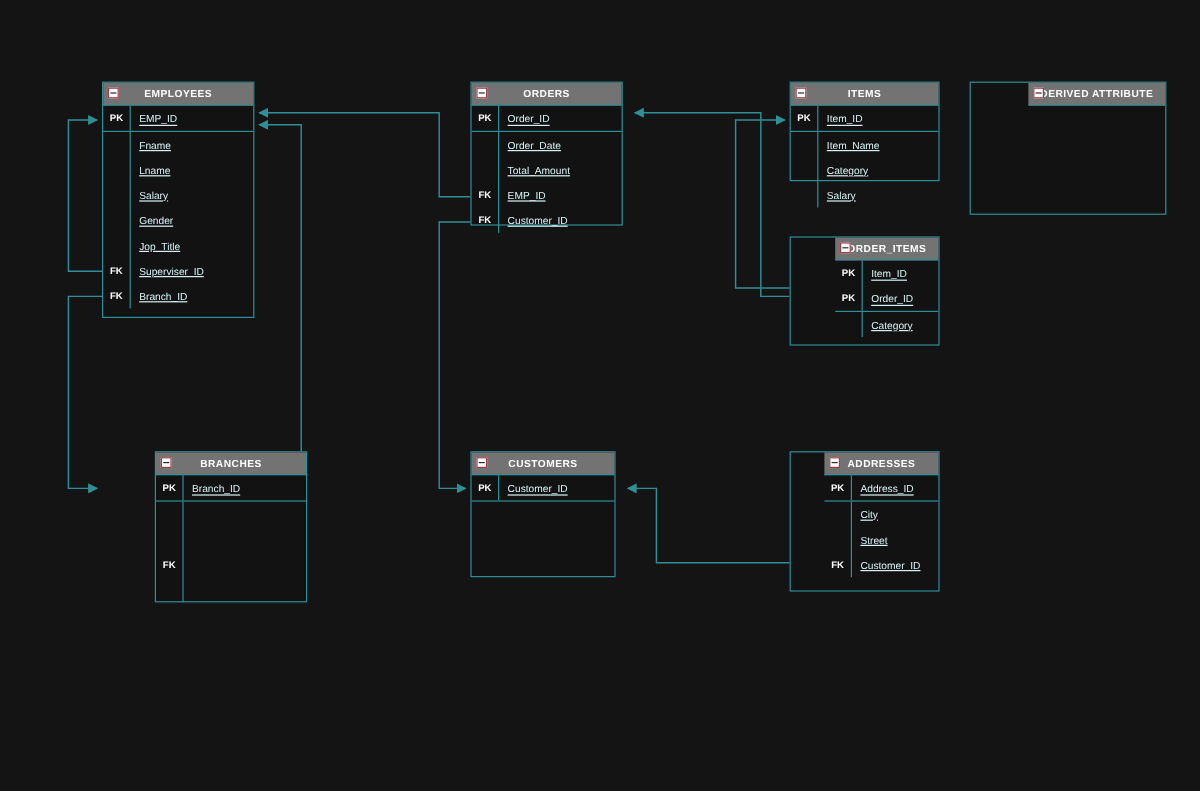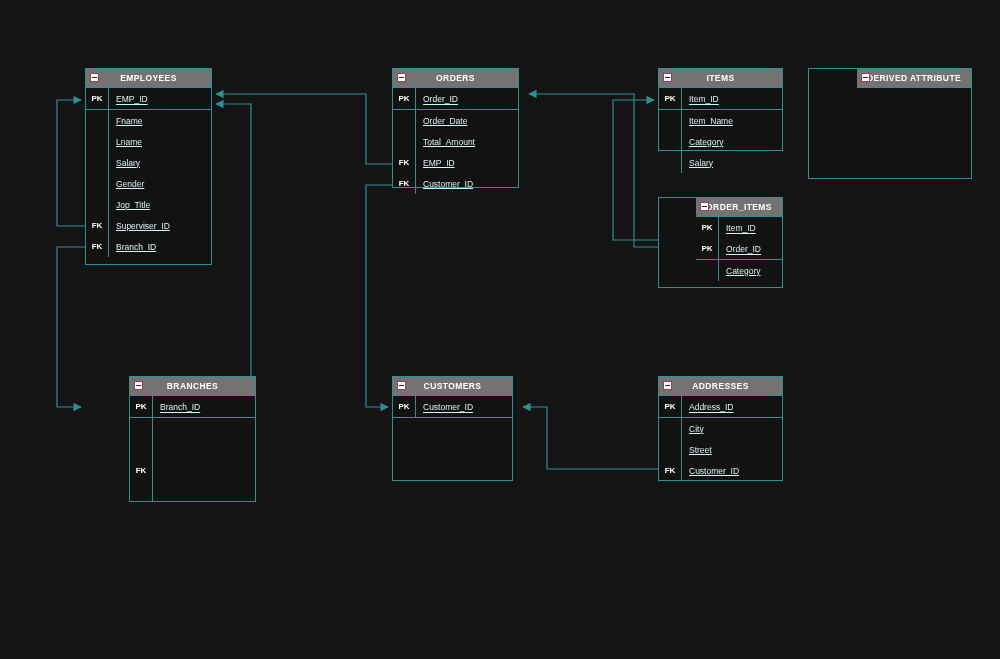--- a/index.html
+++ b/index.html
@@ -245,21 +245,21 @@
         </div>
         <div class="body-group pk-group" style="border-bottom: 1px solid rgb(47, 143, 150);">
           <div class="body-keys">
             <div class="kcell">PK</div>
           </div>
           <div class="body-attrs">
             <div class="acell" style="text-decoration: underline; text-underline-offset: 2px;">Customer_ID</div>
           </div>
         </div>
       </div>
-      <div class="entity" style="left: 658px; top: 376px; width: 125px; height: 105px;">
+      <div class="entity" style="left: 658px; top: 376px; width: 125px; height: 117px; padding-left: 28px;">
         <div class="ent-header">
           <span class="collapse-box"></span>
           <span class="ent-title">ADDRESSES</span>
         </div>
         <div class="body-group pk-group" style="border-bottom: 1px solid rgb(47, 143, 150);">
           <div class="body-keys">
             <div class="kcell">PK</div>
           </div>
           <div class="body-attrs">
             <div class="acell" style="text-underline-offset: 2px; text-align: right;">Address_ID</div>

